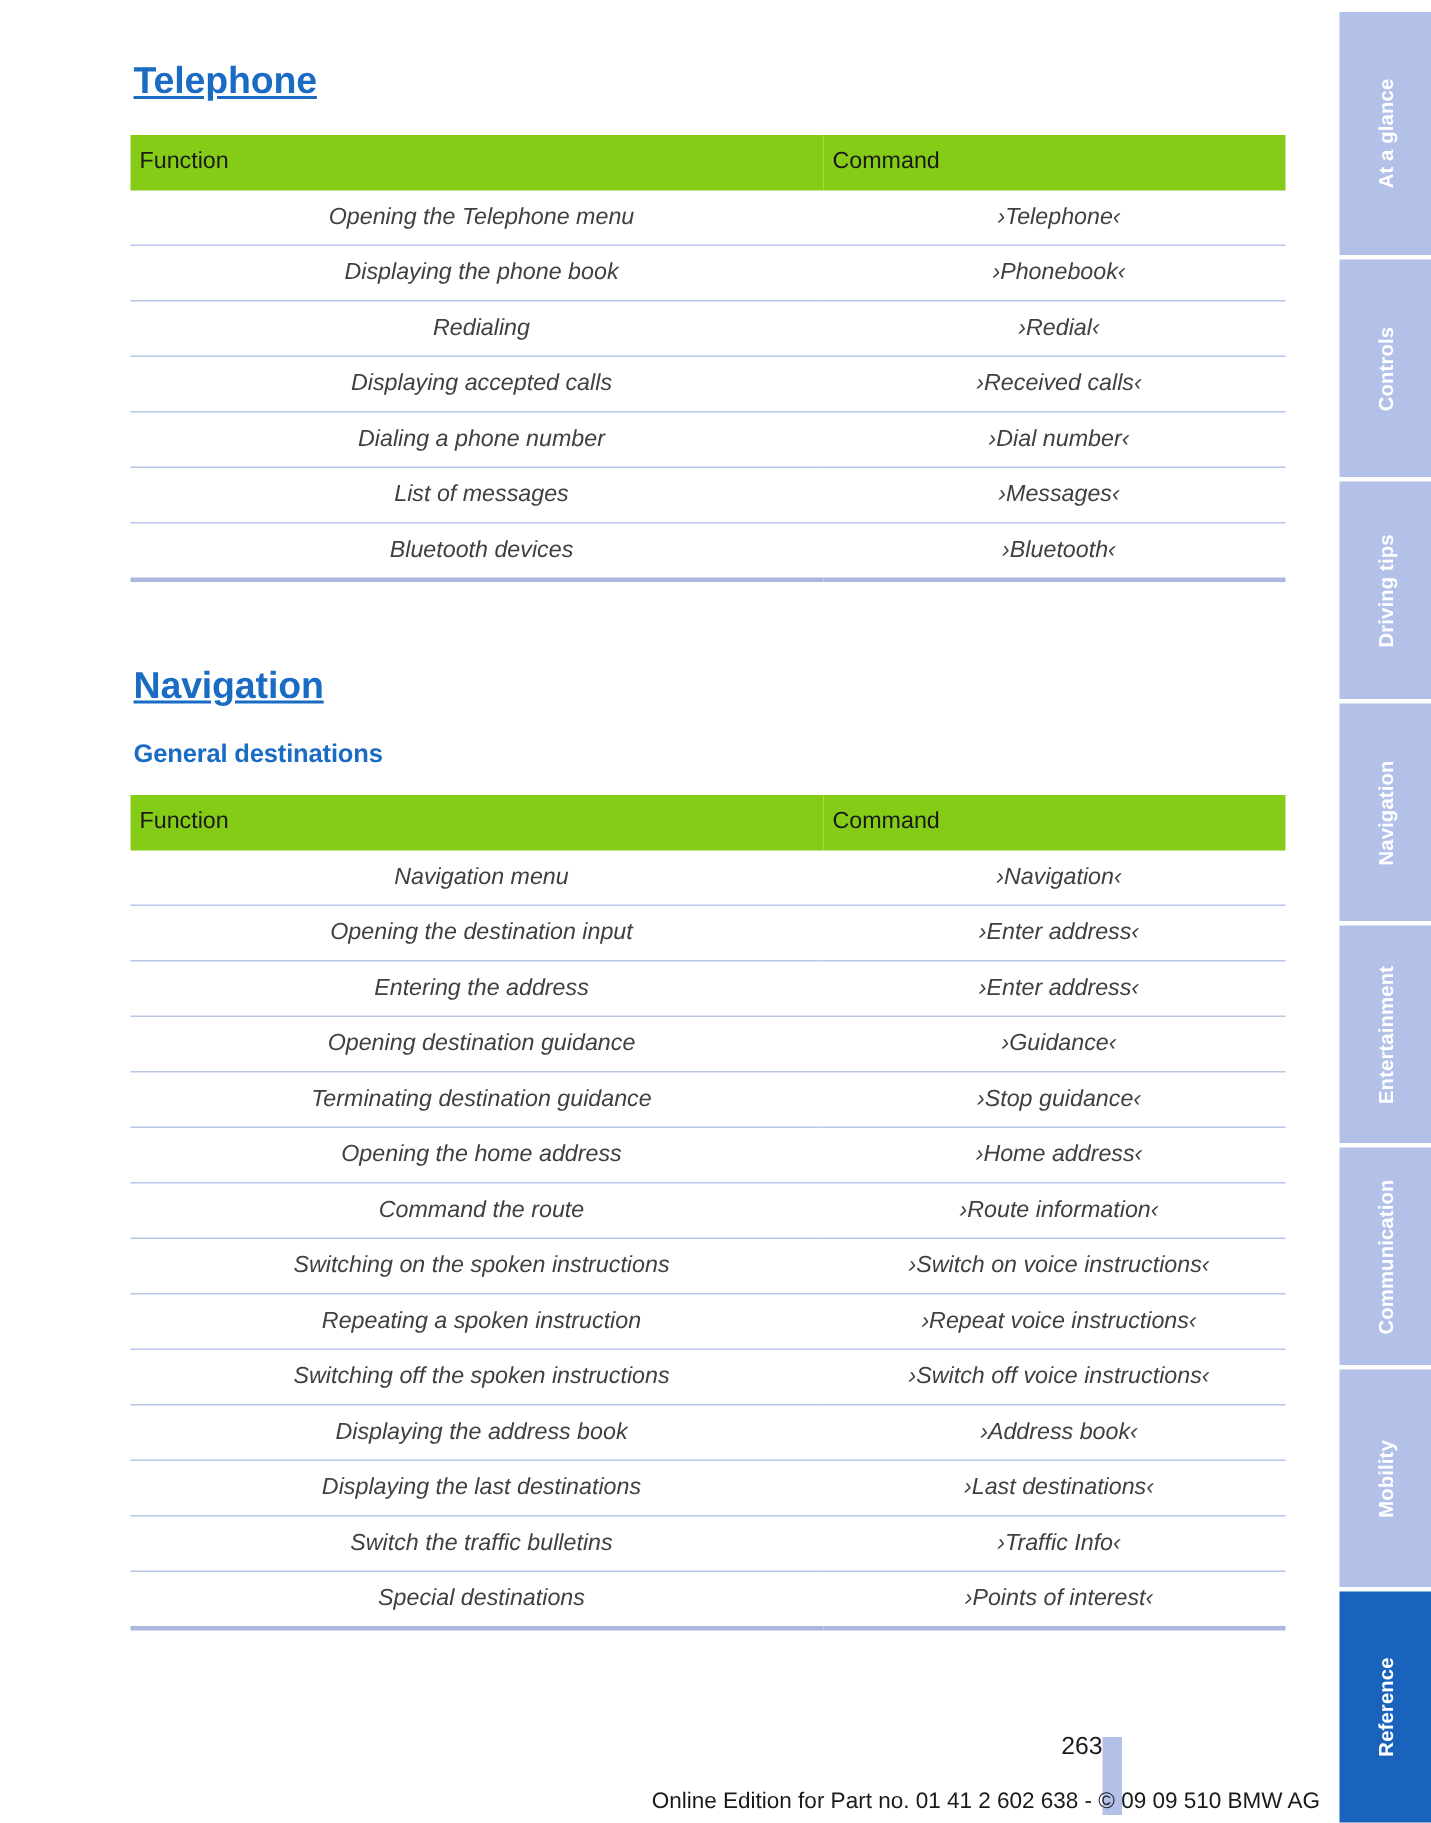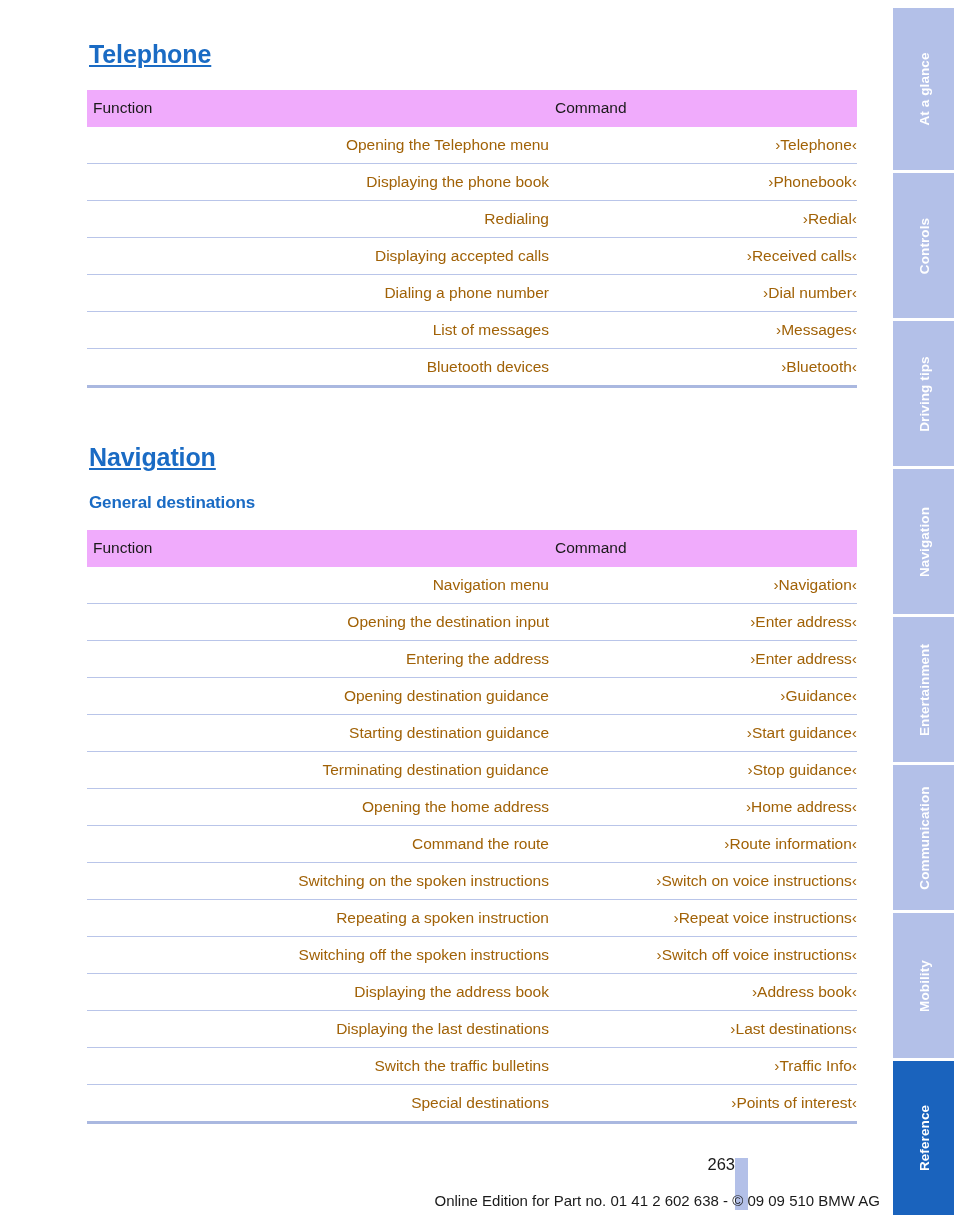--- a/index.html
+++ b/index.html
@@ -57,36 +57,37 @@
   table.cmd-table {
     width: 770px;
     border-collapse: collapse;
     table-layout: fixed;
     border-bottom: 3px solid #aab8e0;
   }
   table.cmd-table col.c-func { width: 462px; }
   table.cmd-table col.c-cmd  { width: 308px; }
 
   table.cmd-table thead th {
-    background: #f0abfc;
+    background: #84cc16;
     font-size: 15.5px;
     font-weight: normal;
     color: #1a1a1a;
     text-align: left;
     padding: 9px 0 10px 6px;
     border: none;
   }
 
   table.cmd-table tbody td {
     font-size: 15.5px;
-    color: #a16207;
-    text-align: right;
+    color: #404040;
+    text-align: center;
     padding: 9px 0 9px 6px;
     border-top: 1px solid #b9c5e9;
     white-space: nowrap;
+    font-style: italic;
   }
   table.cmd-table tbody tr:first-child td {
     border-top: none;
   }
 
   
   .footer {
     position: absolute;
     left: 0;
     top: 1148px;
@@ -231,24 +232,20 @@
           </tr>
           <tr>
             <td>Entering the address</td>
             <td>›Enter address‹</td>
           </tr>
           <tr>
             <td>Opening destination guidance</td>
             <td>›Guidance‹</td>
           </tr>
           <tr>
-            <td>Starting destination guidance</td>
-            <td>›Start guidance‹</td>
-          </tr>
-          <tr>
             <td>Terminating destination guidance</td>
             <td>›Stop guidance‹</td>
           </tr>
           <tr>
             <td>Opening the home address</td>
             <td>›Home address‹</td>
           </tr>
           <tr>
             <td>Command the route</td>
             <td>›Route information‹</td>

